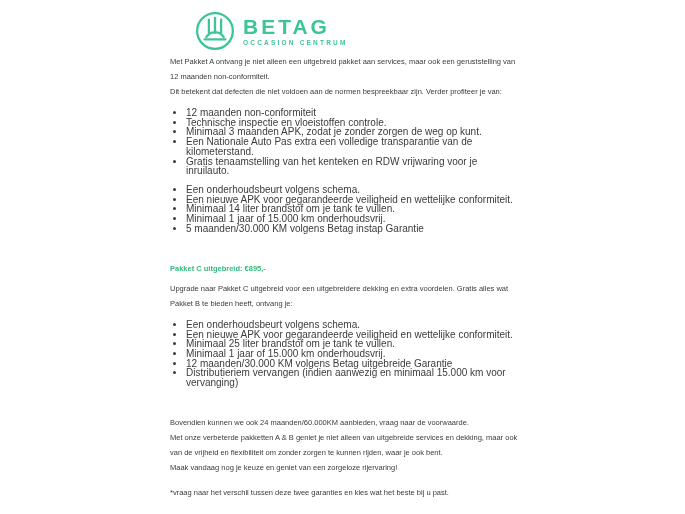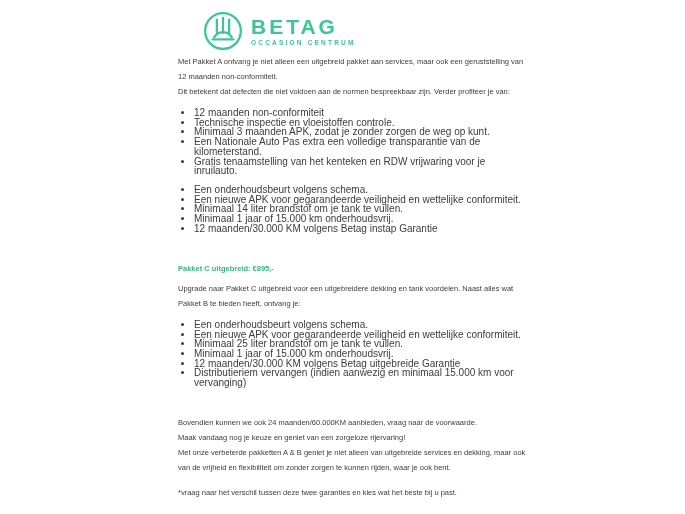--- a/index.html
+++ b/index.html
@@ -4,21 +4,21 @@
 <style>
   html, body { margin: 0; padding: 0; }
   body {
     width: 685px; height: 514px;
     background: #ffffff;
     font-family: "Liberation Sans", sans-serif;
     color: #3b3b3b;
     overflow: hidden;
   }
   .page { position: relative; width: 685px; height: 514px; background: #fff; }
-  .content { position: absolute; left: 178px; top: 8px; width: 350px; }
+  .content { position: absolute; left: 170px; top: 8px; width: 350px; }
 
   
   .logo { display: flex; align-items: center; gap: 7px; margin-left: 24px; height: 46px; }
   .logo-icon svg { width: 42px; height: 42px; display: block; }
   .logo-text { display: flex; flex-direction: column; justify-content: center; }
   .brand {
     font-size: 21px; font-weight: bold; letter-spacing: 3px;
     color: #3ec596; line-height: 21px;
   }
   .subtitle {
@@ -84,38 +84,38 @@
         <li>Gratis tenaamstelling van het kenteken en RDW vrijwaring voor je inruilauto.</li>
       </ul>
     </section>
 
     <section class="sec-b">
       <ul class="bullet-list">
         <li>Een onderhoudsbeurt volgens schema.</li>
         <li>Een nieuwe APK voor gegarandeerde veiligheid en wettelijke conformiteit.</li>
         <li>Minimaal 14 liter brandstof om je tank te vullen.</li>
         <li>Minimaal 1 jaar of 15.000 km onderhoudsvrij.</li>
-        <li>12 maanden/30.000 KM volgens Betag instap Garantie</li>
+        <li>5 maanden/30.000 KM volgens Betag instap Garantie</li>
       </ul>
     </section>
 
     <section class="sec-c">
       <h2 class="section-heading">Pakket C uitgebreid: €895,-</h2>
-      <p class="body-line">Upgrade naar Pakket C uitgebreid voor een uitgebreidere dekking en tank voordelen. Naast alles wat Pakket B te bieden heeft, ontvang je:</p>
+      <p class="body-line">Upgrade naar Pakket C uitgebreid voor een uitgebreidere dekking en extra voordelen. Gratis alles wat Pakket B te bieden heeft, ontvang je:</p>
       <ul class="bullet-list">
         <li>Een onderhoudsbeurt volgens schema.</li>
         <li>Een nieuwe APK voor gegarandeerde veiligheid en wettelijke conformiteit.</li>
         <li>Minimaal 25 liter brandstof om je tank te vullen.</li>
         <li>Minimaal 1 jaar of 15.000 km onderhoudsvrij.</li>
         <li>12 maanden/30.000 KM volgens Betag uitgebreide Garantie</li>
         <li>Distributieriem vervangen (indien aanwezig en minimaal 15.000 km voor vervanging)</li>
       </ul>
     </section>
 
     <div class="closing">
       <p class="body-line">Bovendien kunnen we ook 24 maanden/60.000KM aanbieden, vraag naar de voorwaarde.</p>
+      <p class="body-line">Met onze verbeterde pakketten A &amp; B geniet je niet alleen van uitgebreide services en dekking, maar ook van de vrijheid en flexibiliteit om zonder zorgen te kunnen rijden, waar je ook bent.</p>
       <p class="body-line">Maak vandaag nog je keuze en geniet van een zorgeloze rijervaring!</p>
-      <p class="body-line">Met onze verbeterde pakketten A &amp; B geniet je niet alleen van uitgebreide services en dekking, maar ook van de vrijheid en flexibiliteit om zonder zorgen te kunnen rijden, waar je ook bent.</p>
       <p class="footnote">*vraag naar het verschil tussen deze twee garanties en kies wat het beste bij u past.</p>
     </div>
 
   </div>
 </div>
 
 </body></html>

